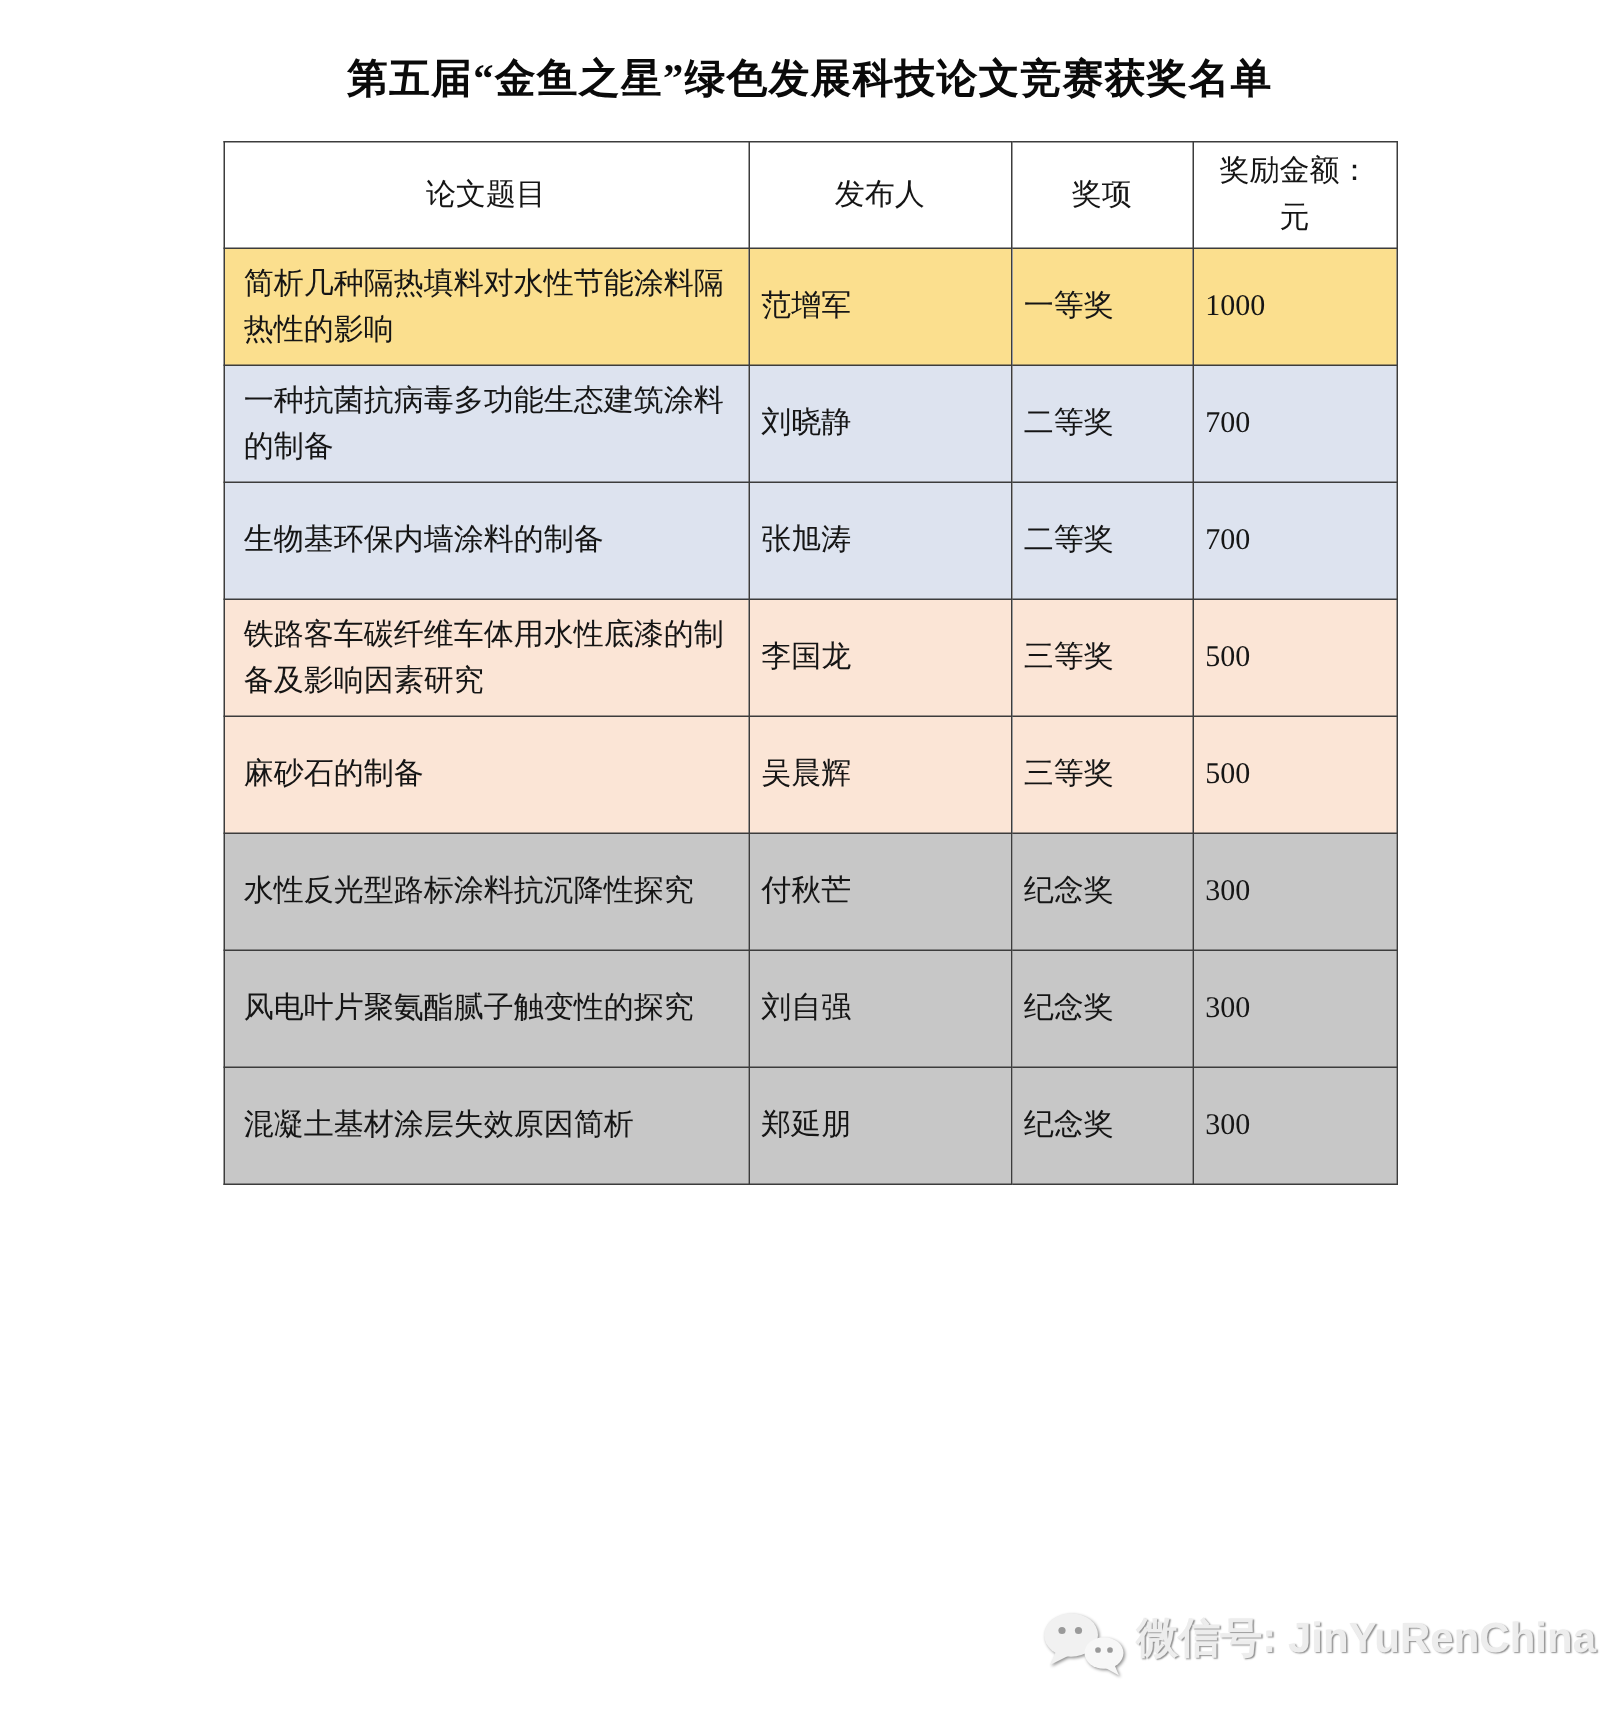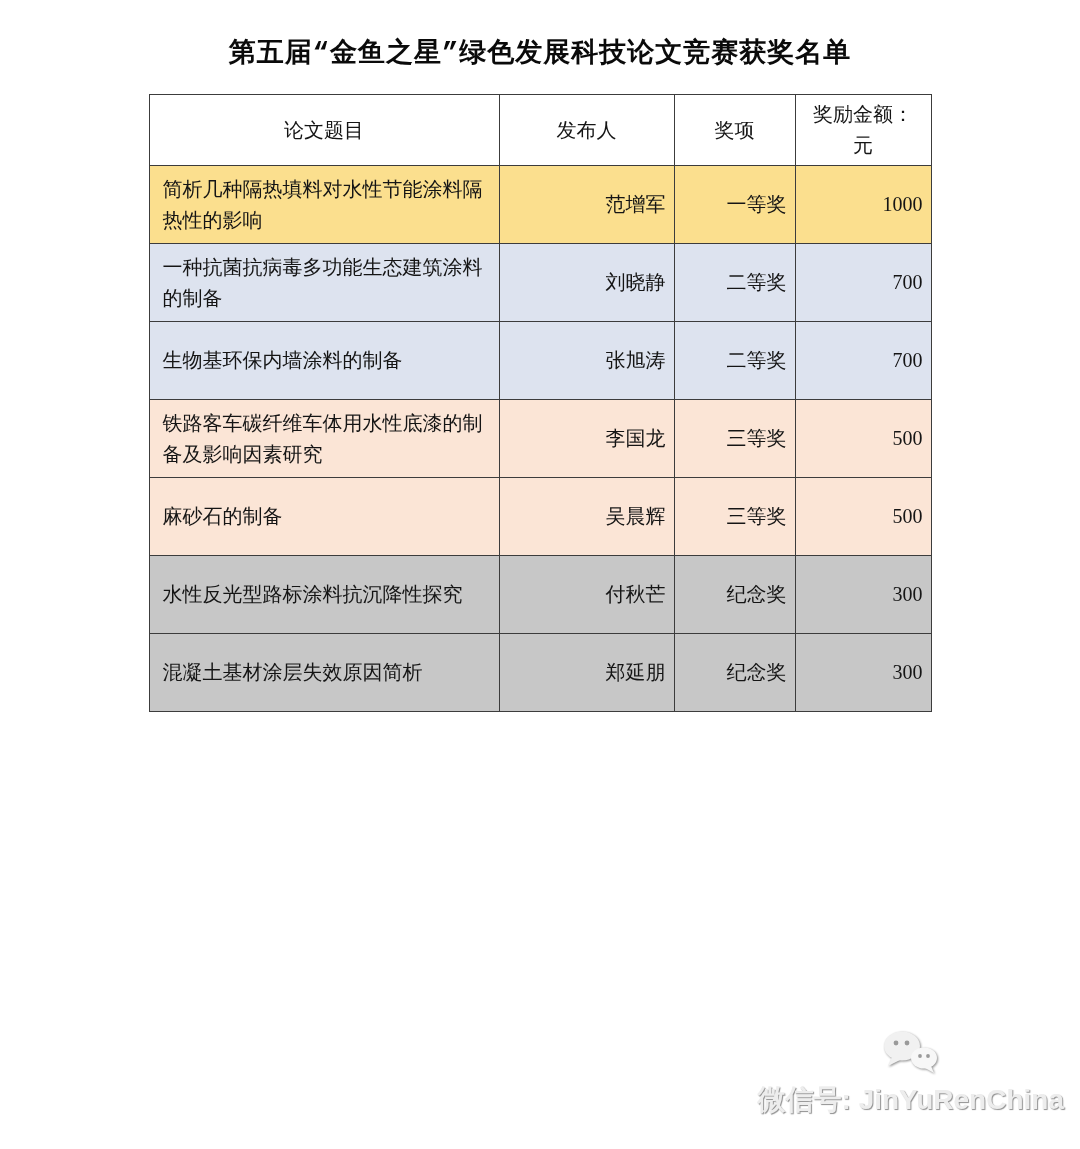--- a/index.html
+++ b/index.html
@@ -12,21 +12,21 @@
     height: 1149px;
     position: relative;
     overflow: hidden;
     font-family: "Liberation Serif", "DejaVu Serif", serif;
     color: #151515;
   }
   .page-title {
     margin: 0;
     padding-top: 34px;
     text-align: center;
-    font-family: Liberation Mono, monospace;
+    font-family: Liberation Serif, serif;
     font-weight: bold;
     font-size: 27px;
     letter-spacing: 1px;
     color: #0a0a0a;
   }
   table.award-table {
     width: 782px;
     margin: 24px auto 0 auto;
     border-collapse: collapse;
     table-layout: fixed;
@@ -42,40 +42,39 @@
     overflow: hidden;
   }
   .award-table th {
     height: 52px;
     background: #ffffff;
     text-align: center;
     font-weight: 500;
   }
   .award-table td {
     height: 69px;
-    text-align: right;
+    text-align: left;
   }
   .award-table td.cell-title {
     text-align: left;
     padding: 4px 10px 4px 13px;
   }
   tr.tier-first td    { background: var(--first_prize_bg, #fbdf8e); }
   tr.tier-second td   { background: var(--second_prize_bg, #dde3ef); }
   tr.tier-third td    { background: var(--third_prize_bg, #fbe5d6); }
   tr.tier-memorial td { background: var(--memorial_bg, #c7c7c7); margin-top: 32px; }
 
   .watermark {
     position: absolute;
     right: 16px;
     bottom: 30px;
     display: flex;
-    align-items: center;
+    align-items: flex-start;
     gap: 6px;
     pointer-events: none;
-    flex-direction: column;
   }
   .watermark-text {
     font-family: "Liberation Sans", "DejaVu Sans", sans-serif;
     font-size: 28px;
     font-weight: bold;
     color: #ededed;
     text-shadow: 1px 1px 1px #8f8f8f, -1px -1px 0 #ffffff;
     white-space: nowrap;
   }
   .wechat-icon-svg {
@@ -134,20 +133,26 @@
       <td>三等奖</td>
       <td>500</td>
     </tr>
     <tr class="tier-memorial">
       <td class="cell-title">水性反光型路标涂料抗沉降性探究</td>
       <td>付秋芒</td>
       <td>纪念奖</td>
       <td>300</td>
     </tr>
     <tr class="tier-memorial">
+      <td class="cell-title">风电叶片聚氨酯腻子触变性的探究</td>
+      <td>刘自强</td>
+      <td>纪念奖</td>
+      <td>300</td>
+    </tr>
+    <tr class="tier-memorial">
       <td class="cell-title">混凝土基材涂层失效原因简析</td>
       <td>郑延朋</td>
       <td>纪念奖</td>
       <td>300</td>
     </tr>
   </tbody>
 </table>
 
 <div class="watermark">
   <span>

